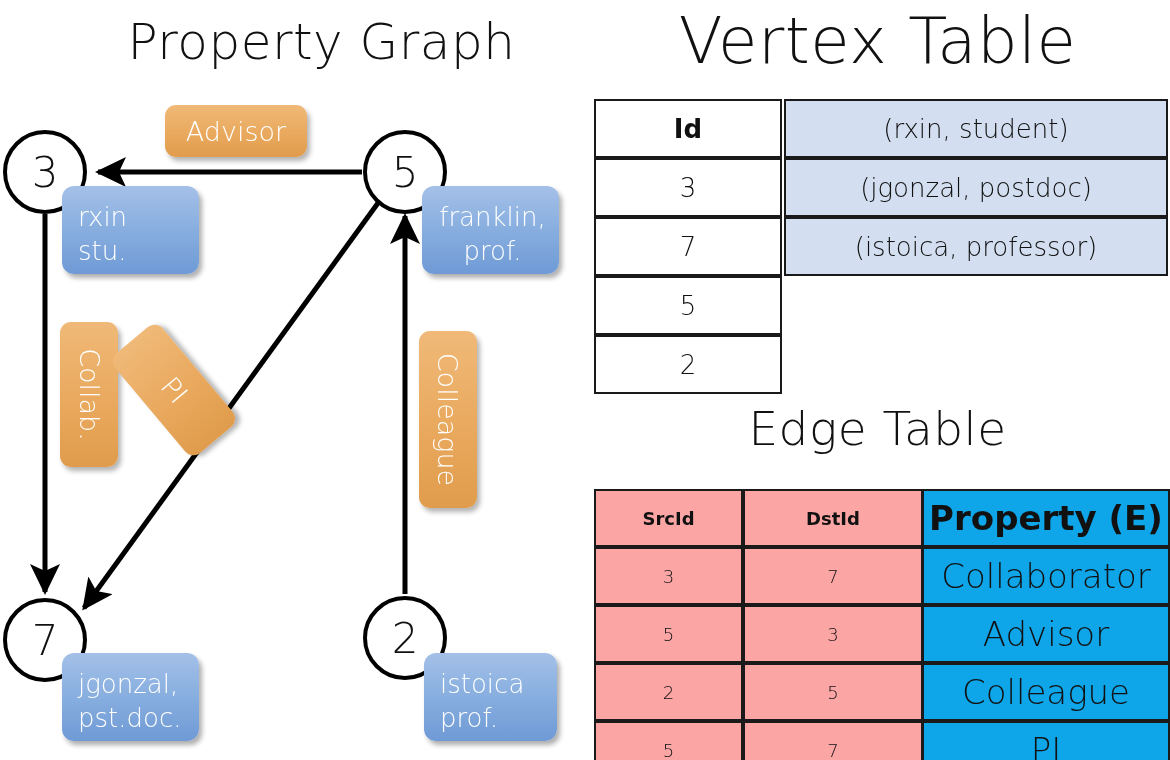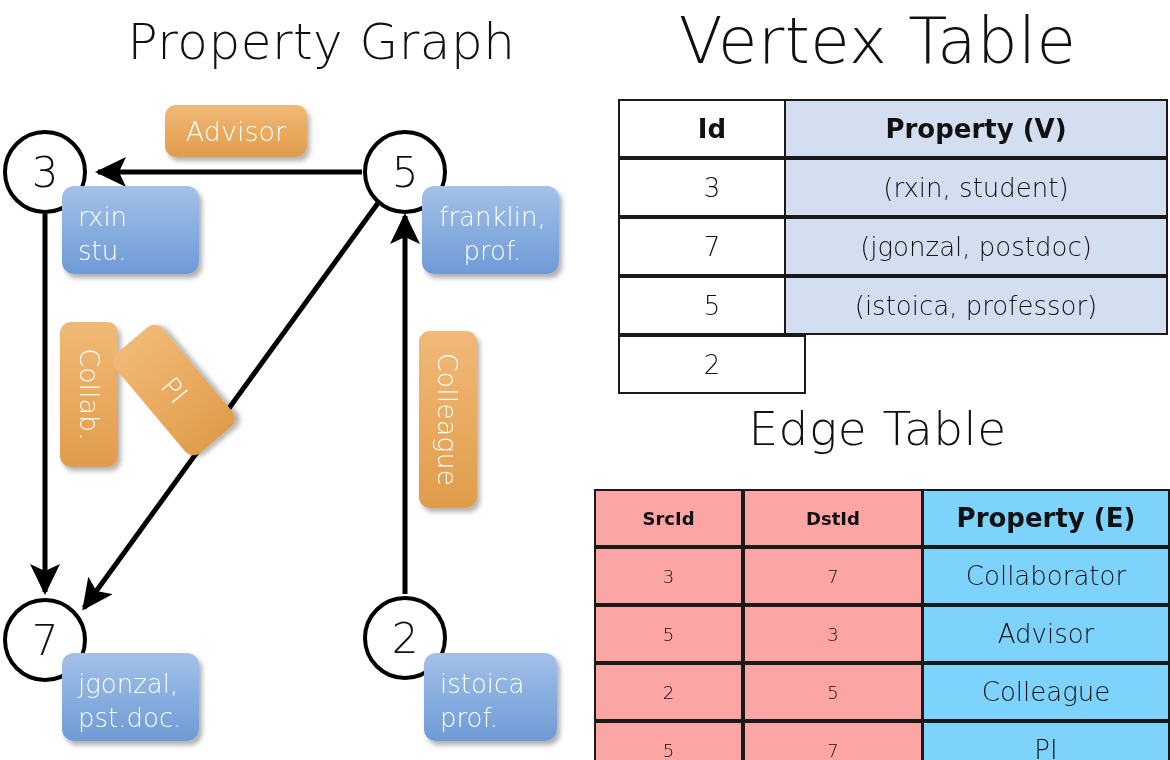--- a/index.html
+++ b/index.html
@@ -158,21 +158,21 @@
     font-weight: 300;
     color: #111;
     padding: 0;
   }
   .tbl th {
     font-weight: bold;
   }
 
   
   #vtable-id {
-    left: 618px; top: 99px;
+    left: 594px; top: 99px;
   }
   #vtable-id td, #vtable-id th {
     width: 184px; height: 55px;
     background: #ffffff;
     font-size: 26px;
   }
   #vtable-id th { font-size: 26px; }
 
   #vtable-prop {
     left: 784px; top: 99px;
@@ -192,22 +192,22 @@
     background: #fca5a5;
     font-size: 18px;
   }
   #etable-ids td.dst, #etable-ids th.dst { width: 176px; }
 
   #etable-prop {
     left: 922px; top: 489px;
   }
   #etable-prop td, #etable-prop th {
     width: 244px; height: 54px;
-    background: #7dd3fc;
-    font-size: 26px;
+    background: #0ea5e9;
+    font-size: 34px;
   }
 </style>
 </head>
 <body>
 
 <div class="title" id="title-property-graph">Property Graph</div>
 
 <div class="title" id="title-vertex-table">Vertex Table</div>
 
 <div class="title" id="title-edge-table">Edge Table</div>
@@ -281,23 +281,20 @@
     <td>5</td>
   </tr>
   <tr>
     <td>2</td>
   </tr>
 </tbody>
   </table>
 
 <table class="tbl" id="vtable-prop">
   <tbody>
-      <tr>
-    <th>Property (V)</th>
-  </tr>
   <tr>
     <td>(rxin, student)</td>
   </tr>
   <tr>
     <td>(jgonzal, postdoc)</td>
   </tr>
   <tr>
     <td>(istoica, professor)</td>
   </tr>
 </tbody>

